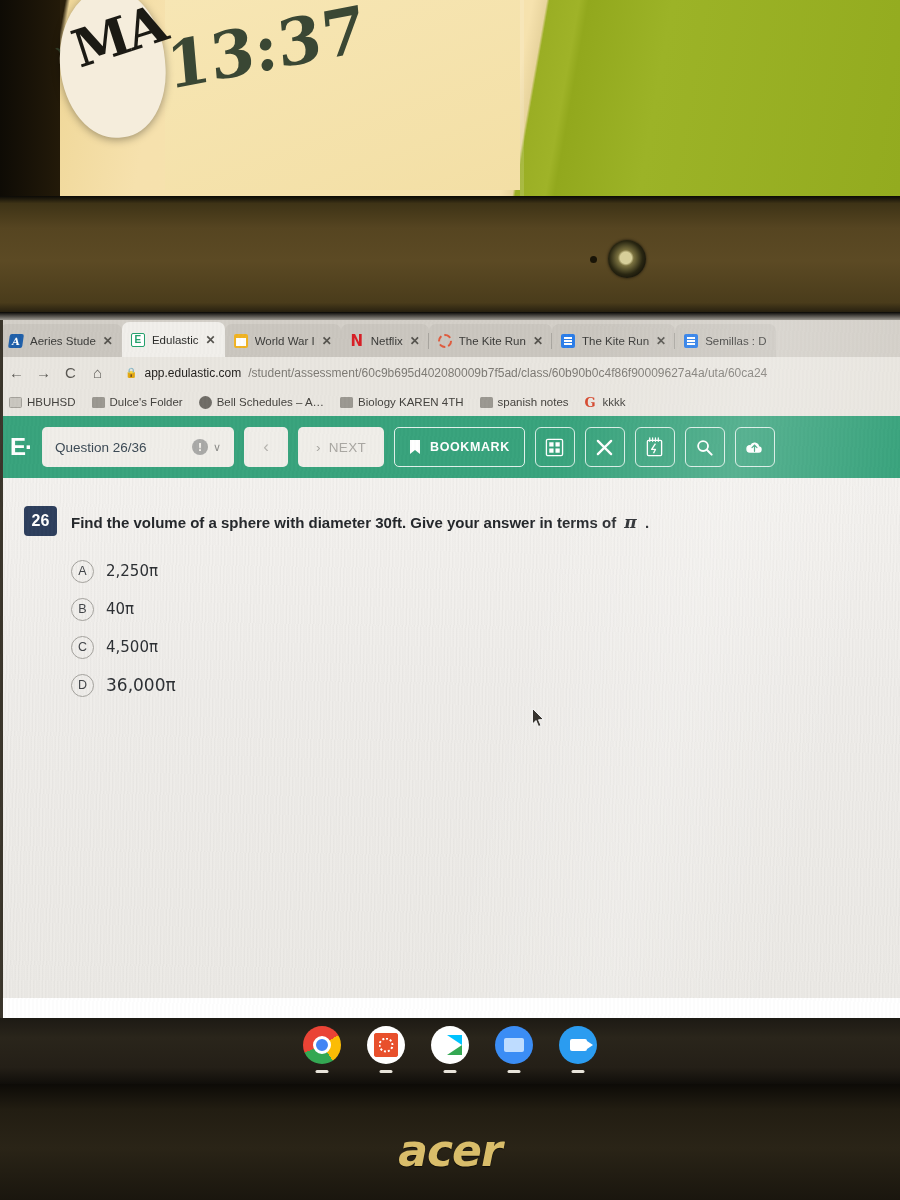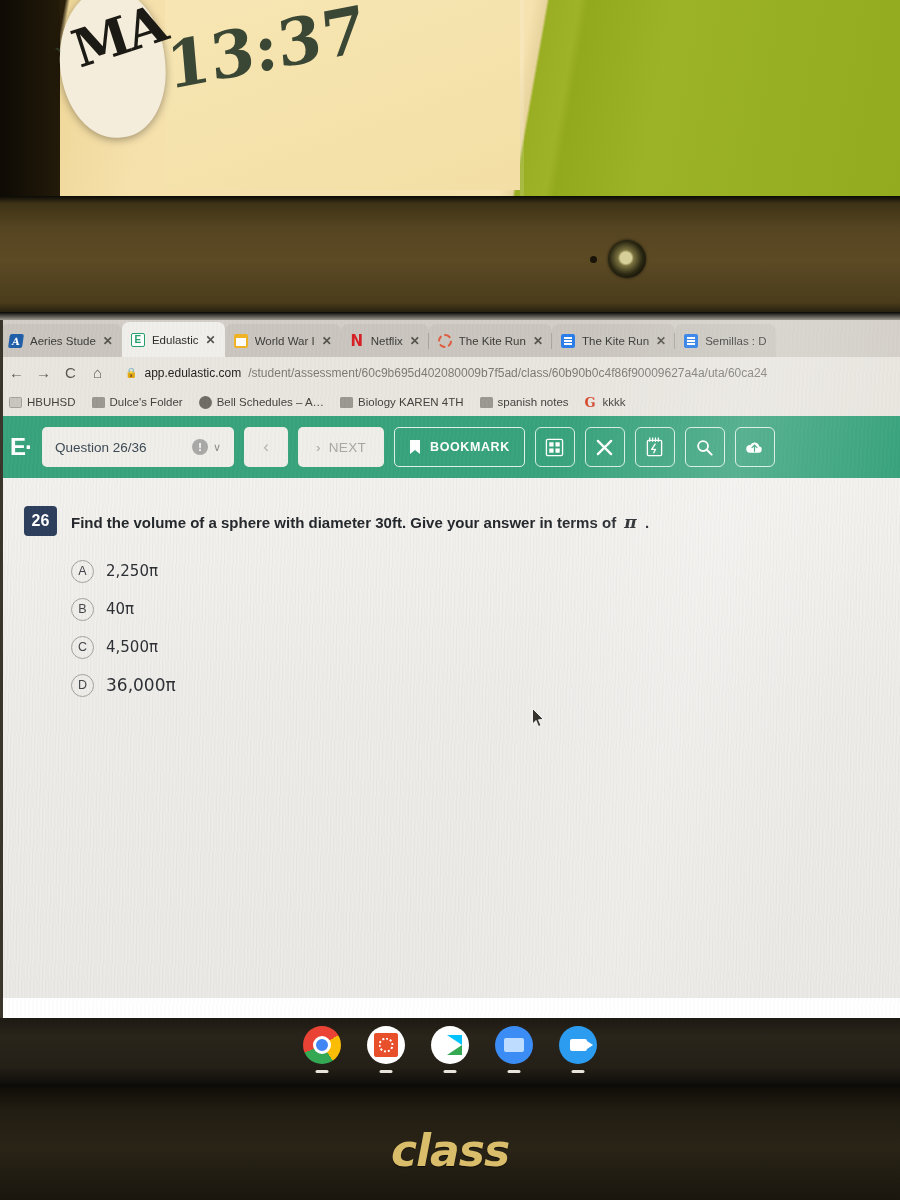--- a/index.html
+++ b/index.html
@@ -494,15 +494,15 @@
           <span class="dot"></span>
         </div>
       <div class="appico ico-cam">
           <span class="cm"></span>
           <span class="dot"></span>
         </div>
     </div>
   </div>
 
   <div class="bezel-bottom"></div>
-  <div class="acer">class</div>
+  <div class="acer">acer</div>
 
 </div>
 
 </body></html>

